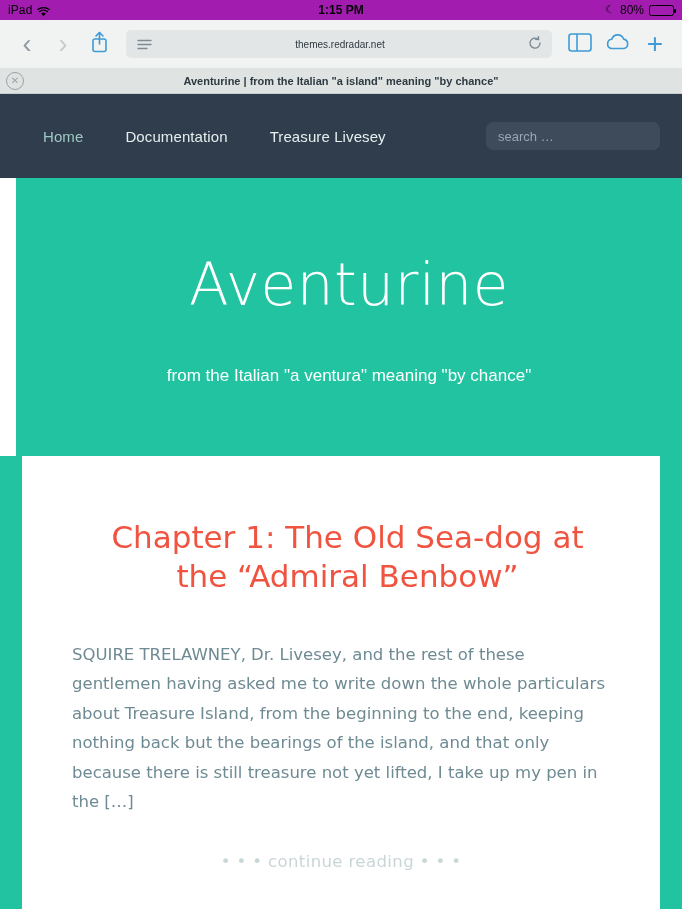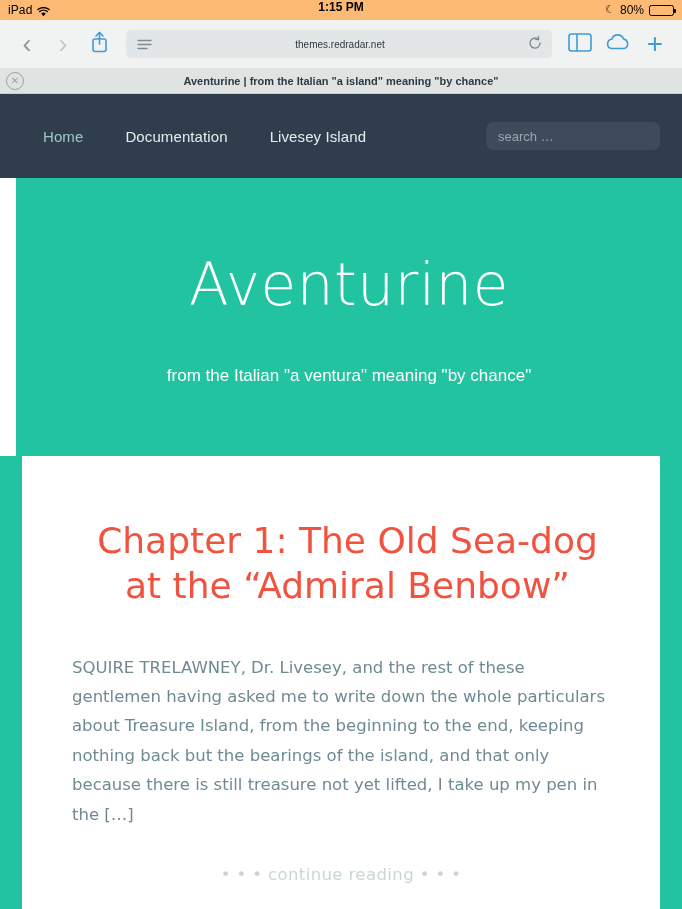--- a/index.html
+++ b/index.html
@@ -11,22 +11,23 @@
     width: 682px;
     height: 909px;
     overflow: hidden;
     font-family: "Liberation Sans", sans-serif;
     -webkit-font-smoothing: antialiased;
   }
 
   
   .statusbar {
     height: 20px;
-    background: #fdba74;
-    display: flex;
+    background: #a21caf;
+    display: flex;
+    align-items: center;
     padding: 0 8px;
     font-size: 12px;
     color: #000;
     position: relative;
   }
   .sb-left {
     display: flex;
     align-items: center;
     gap: 5px;
   }
@@ -240,21 +241,21 @@
     padding: 0 22px 0 22px;
   }
   .card {
     background: #ffffff;
     padding: 62px 50px 40px 50px;
     box-sizing: border-box;
     min-height: 446px;
   }
   .post-title {
     color: #f0533f;
-    font-size: 36px;
+    font-size: 31px;
     line-height: 1.26;
     text-align: center;
     margin: 0 0 44px 13px;
     font-weight: 400;
     font-family: "DejaVu Sans", sans-serif;
   }
   .post-body {
     color: #6e8a93;
     font-size: 16.5px;
     line-height: 1.78;
@@ -338,21 +339,21 @@
   <div class="tab-close">✕</div>
   <div class="tab-title">Aventurine | from the Italian "a island" meaning "by chance"</div>
 </div>
 
 <div class="site">
 
   <div class="site-nav">
     <div class="nav-links">
       <a class="nav-link" href="#">Home</a>
       <a class="nav-link light" href="#">Documentation</a>
-      <a class="nav-link light" href="#">Livesey Island</a>
+      <a class="nav-link light" href="#">Treasure Livesey</a>
     </div>
     <div class="search-wrap">
       <input class="search-input" type="text" placeholder="search …" style="">
     </div>
   </div>
 
   <div class="hero">
     <h1 class="hero-title">Aventurine</h1>
     <div class="hero-sub">from the Italian "a ventura" meaning "by chance"</div>
   </div>

